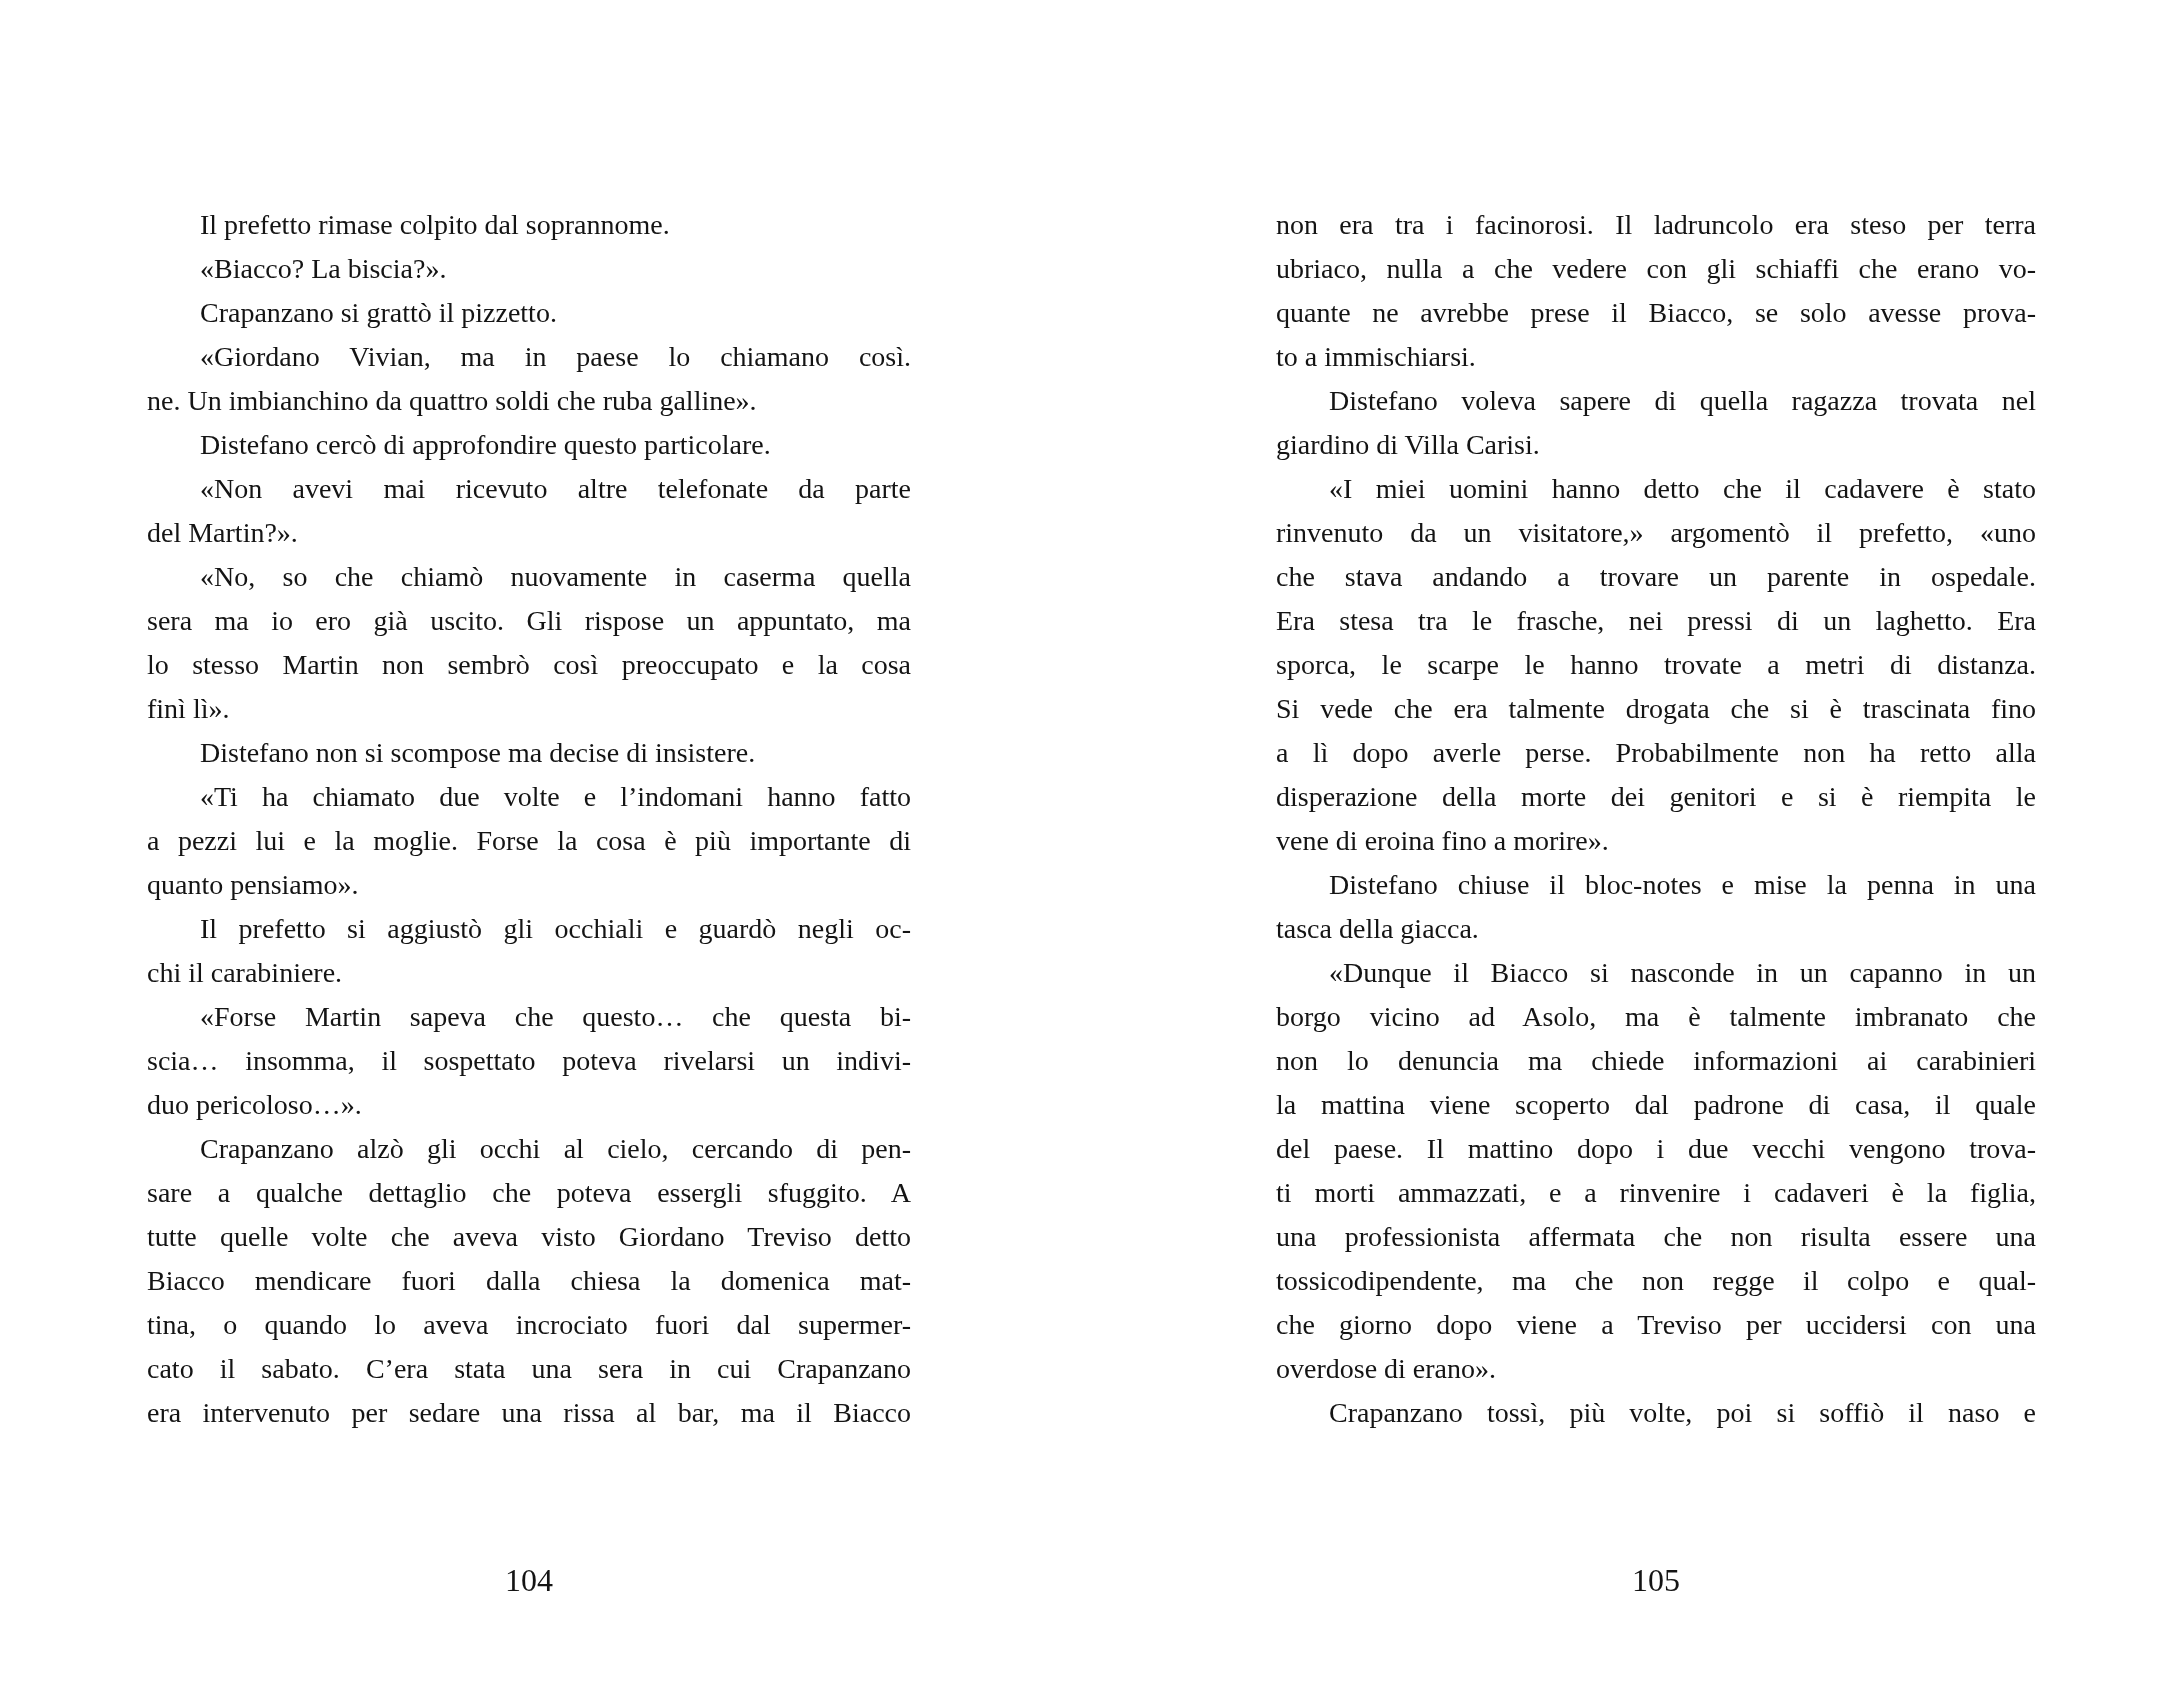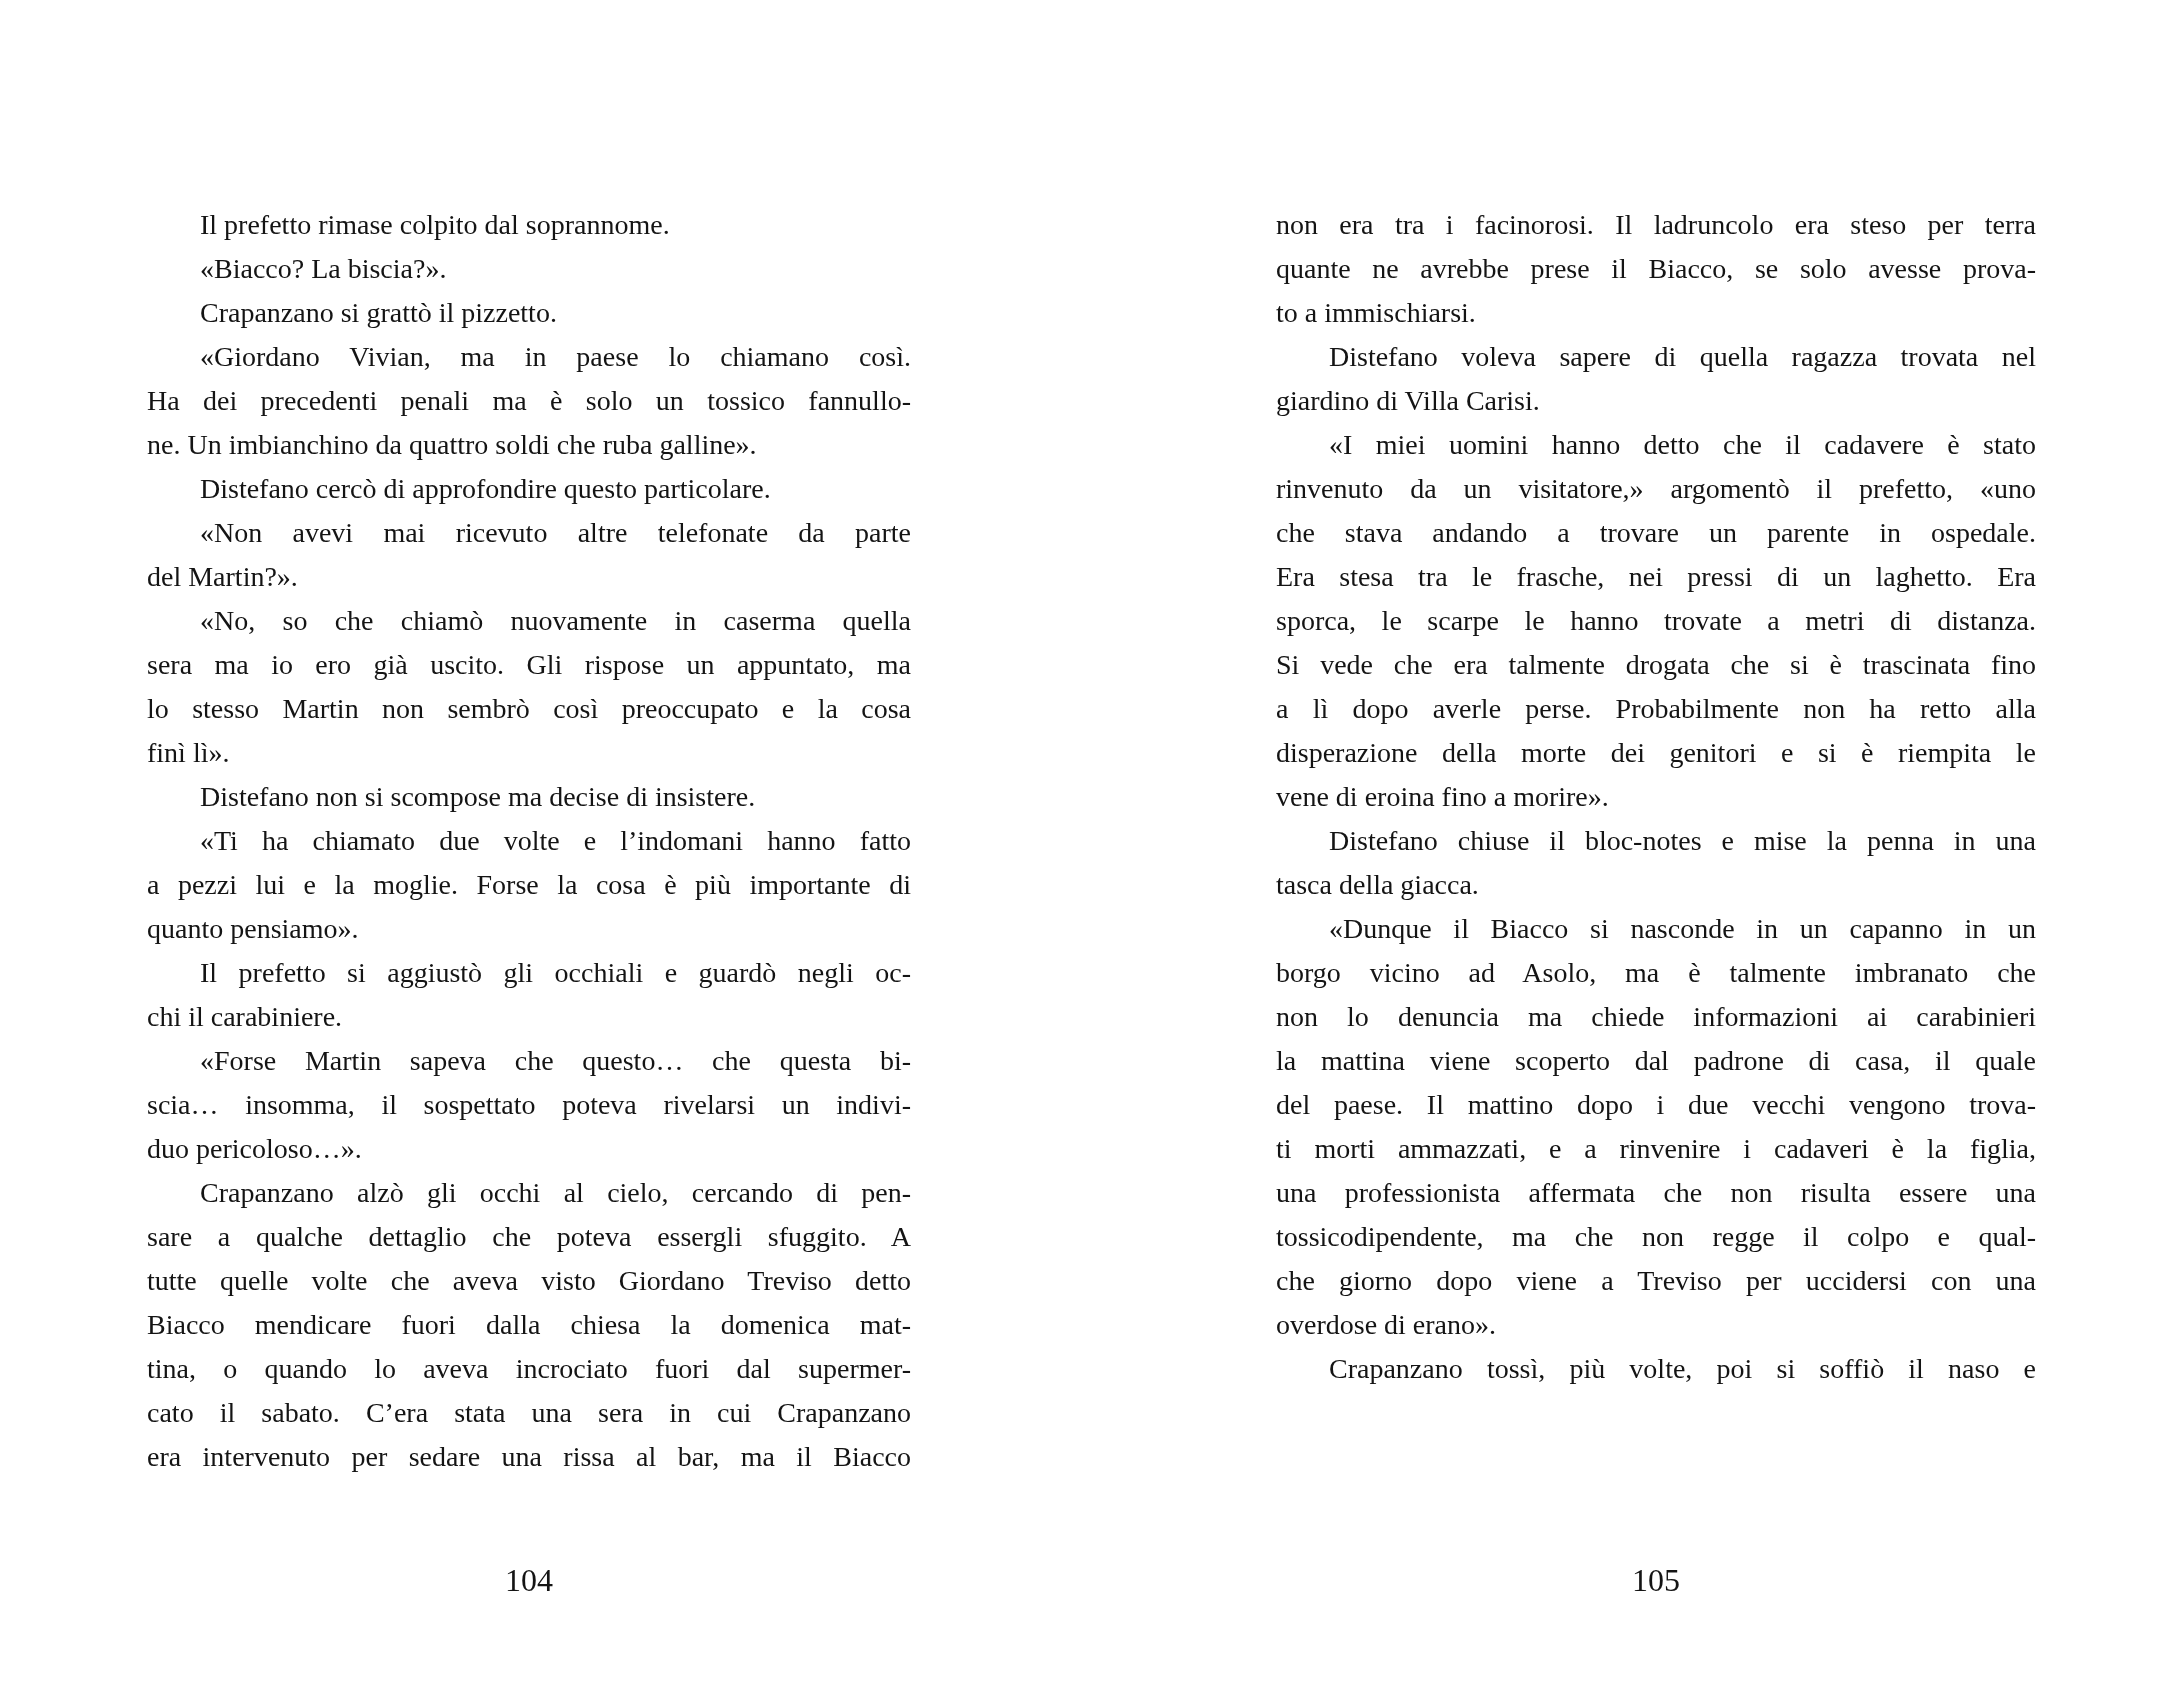--- a/index.html
+++ b/index.html
@@ -51,21 +51,20 @@
   .pageno.right { left: 1276px; width: 760px; }
 </style>
 </head>
 <body>
 
 <div class="page-text left">
     <div class="line indent end">Il prefetto rimase colpito dal soprannome.</div>
     <div class="line indent end">«Biacco? La biscia?».</div>
     <div class="line indent end">Crapanzano si grattò il pizzetto.</div>
     <div class="line indent">«Giordano Vivian, ma in paese lo chiamano così.</div>
-    <div class="line">Ha dei precedenti penali ma è solo un tossico fannullo-</div>
     <div class="line end">ne. Un imbianchino da quattro soldi che ruba galline».</div>
     <div class="line indent end">Distefano cercò di approfondire questo particolare.</div>
     <div class="line indent">«Non avevi mai ricevuto altre telefonate da parte</div>
     <div class="line end">del Martin?».</div>
     <div class="line indent">«No, so che chiamò nuovamente in caserma quella</div>
     <div class="line">sera ma io ero già uscito. Gli rispose un appuntato, ma</div>
     <div class="line">lo stesso Martin non sembrò così preoccupato e la cosa</div>
     <div class="line end">finì lì».</div>
     <div class="line indent end">Distefano non si scompose ma decise di insistere.</div>
     <div class="line indent">«Ti ha chiamato due volte e l’indomani hanno fatto</div>
@@ -80,20 +79,21 @@
     <div class="line">sare a qualche dettaglio che poteva essergli sfuggito. A</div>
     <div class="line">tutte quelle volte che aveva visto Giordano Treviso detto</div>
     <div class="line">Biacco mendicare fuori dalla chiesa la domenica mat-</div>
     <div class="line">tina, o quando lo aveva incrociato fuori dal supermer-</div>
     <div class="line">cato il sabato. C’era stata una sera in cui Crapanzano</div>
     <div class="line">era intervenuto per sedare una rissa al bar, ma il Biacco</div>
   </div>
 
 <div class="page-text right">
     <div class="line">non era tra i facinorosi. Il ladruncolo era steso per terra</div>
+    <div class="line">ubriaco, nulla a che vedere con gli schiaffi che erano vo-</div>
     <div class="line">quante ne avrebbe prese il Biacco, se solo avesse prova-</div>
     <div class="line end">to a immischiarsi.</div>
     <div class="line indent">Distefano voleva sapere di quella ragazza trovata nel</div>
     <div class="line end">giardino di Villa Carisi.</div>
     <div class="line indent">«I miei uomini hanno detto che il cadavere è stato</div>
     <div class="line">rinvenuto da un visitatore,» argomentò il prefetto, «uno</div>
     <div class="line">che stava andando a trovare un parente in ospedale.</div>
     <div class="line">Era stesa tra le frasche, nei pressi di un laghetto. Era</div>
     <div class="line">sporca, le scarpe le hanno trovate a metri di distanza.</div>
     <div class="line">Si vede che era talmente drogata che si è trascinata fino</div>

